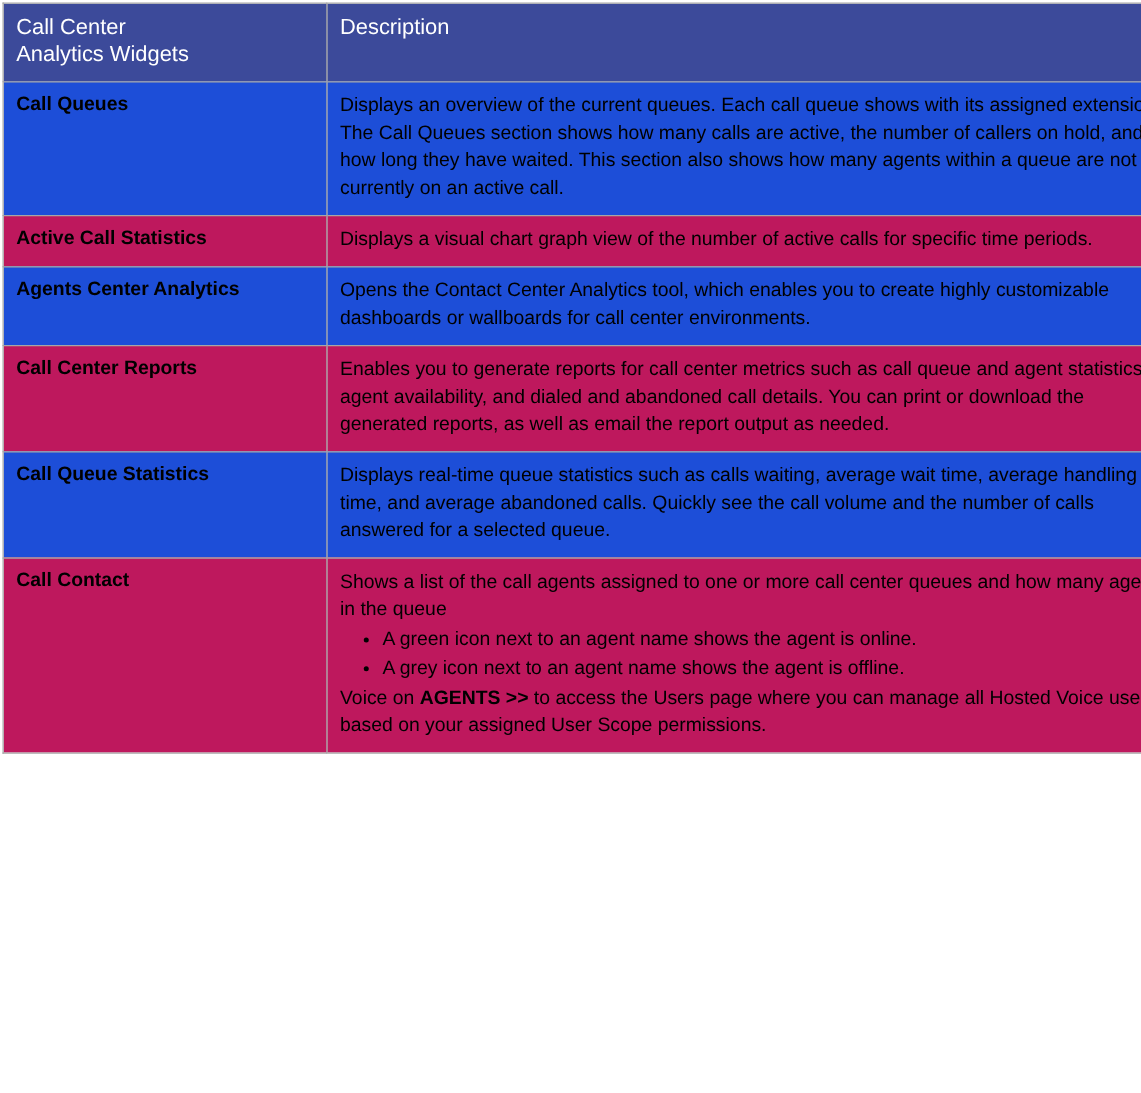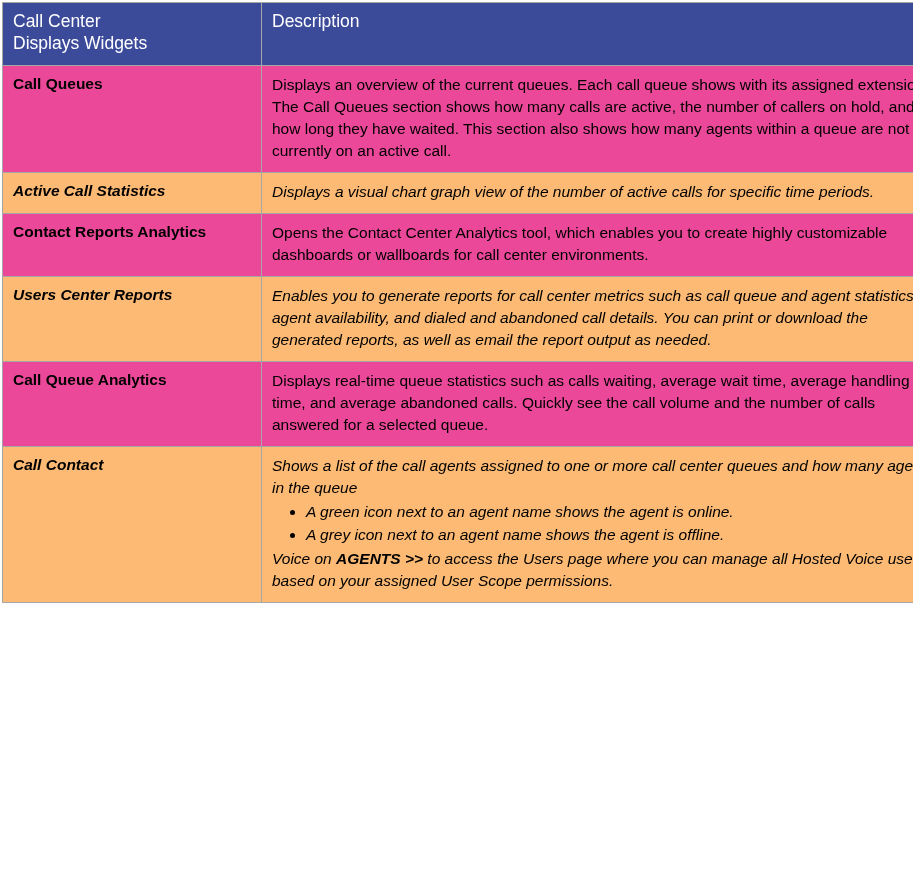--- a/index.html
+++ b/index.html
@@ -33,25 +33,24 @@
     font-weight: normal;
     font-size: 17.5px;
     line-height: 1.25;
     text-align: left;
     padding: 9px 10px 12px 10px;
     border: 1px solid #3c4a9a;
   }
   thead th .hdr-line { display: block; }
 
   tbody tr.shade td {
-    background: #ec4899;
+    background: #1d4ed8;
   }
   tbody tr.plain td {
-    background: #fdba74;
-    font-style: italic;
+    background: #be185d;
   }
   td.widget-cell {
     font-weight: bold;
     font-size: 15.5px;
     line-height: 1.35;
     color: #000000;
   }
   td.desc-cell {
     font-size: 15.5px;
     line-height: 1.42;
@@ -70,44 +69,44 @@
   .bold-inline { font-weight: bold; }
 </style>
 </head>
 <body>
 
 <table class="doc-table">
   <thead>
     <tr>
       <th class="col-widget">
         <span class="hdr-line">Call Center</span>
-        <span class="hdr-line">Displays Widgets</span>
+        <span class="hdr-line">Analytics Widgets</span>
       </th>
       <th class="col-desc">Description</th>
     </tr>
   </thead>
   <tbody>
     <tr class="shade">
       <td class="widget-cell">Call Queues</td>
       <td class="desc-cell">Displays an overview of the current queues. Each call queue shows with its assigned extension. The Call Queues section shows how many calls are active, the number of callers on hold, and how long they have waited. This section also shows how many agents within a queue are not currently on an active call.</td>
     </tr>
     <tr class="plain">
       <td class="widget-cell">Active Call Statistics</td>
       <td class="desc-cell">Displays a visual chart graph view of the number of active calls for specific time periods.</td>
     </tr>
     <tr class="shade">
-      <td class="widget-cell">Contact Reports Analytics</td>
+      <td class="widget-cell">Agents Center Analytics</td>
       <td class="desc-cell">Opens the Contact Center Analytics tool, which enables you to create highly customizable dashboards or wallboards for call center environments.</td>
     </tr>
     <tr class="plain">
-      <td class="widget-cell">Users Center Reports</td>
+      <td class="widget-cell">Call Center Reports</td>
       <td class="desc-cell">Enables you to generate reports for call center metrics such as call queue and agent statistics, agent availability, and dialed and abandoned call details. You can print or download the generated reports, as well as email the report output as needed.</td>
     </tr>
     <tr class="shade">
-      <td class="widget-cell">Call Queue Analytics</td>
+      <td class="widget-cell">Call Queue Statistics</td>
       <td class="desc-cell">Displays real-time queue statistics such as calls waiting, average wait time, average handling time, and average abandoned calls. Quickly see the call volume and the number of calls answered for a selected queue.</td>
     </tr>
     <tr class="plain">
       <td class="widget-cell">Call Contact</td>
       <td class="desc-cell">
         <p>Shows a list of the call agents assigned to one or more call center queues and how many agents in the queue</p>
         <ul>
           <li>A green icon next to an agent name shows the agent is online.</li>
           <li>A grey icon next to an agent name shows the agent is offline.</li>
         </ul>

